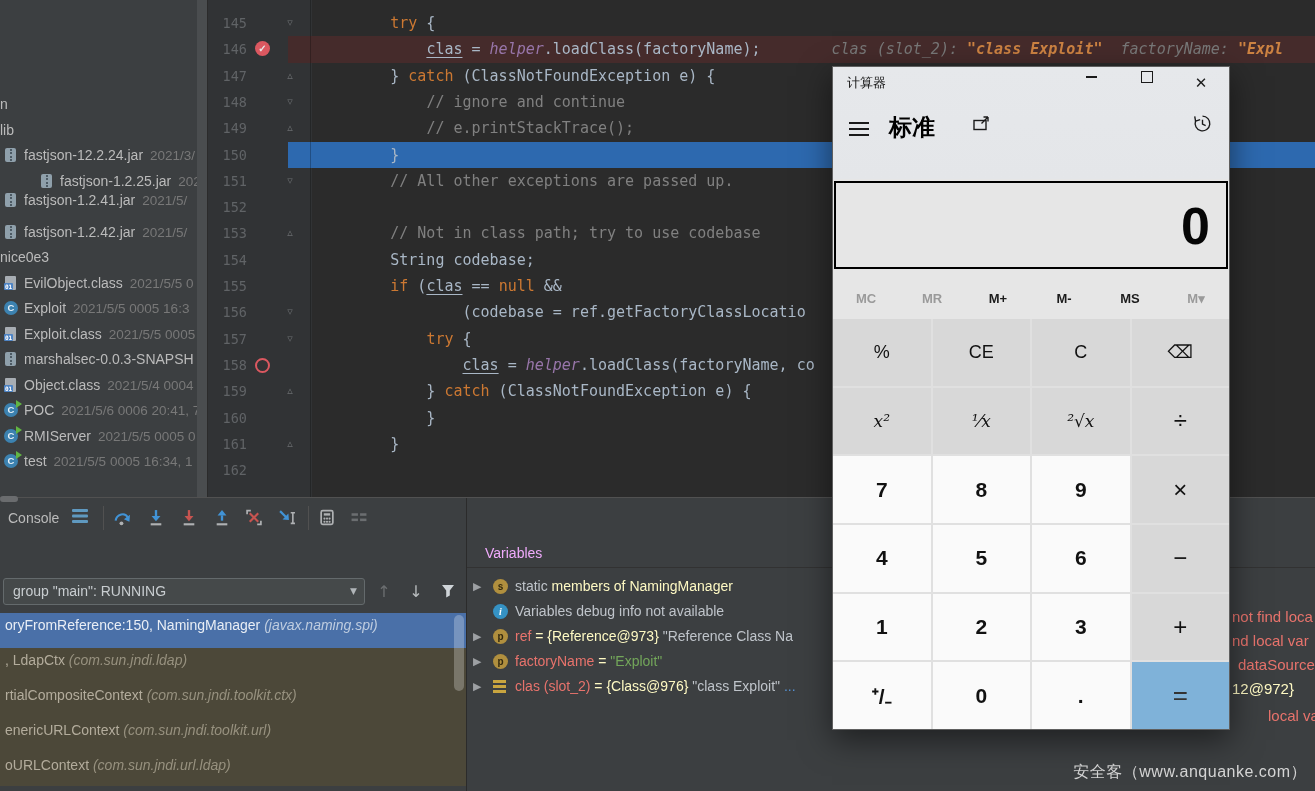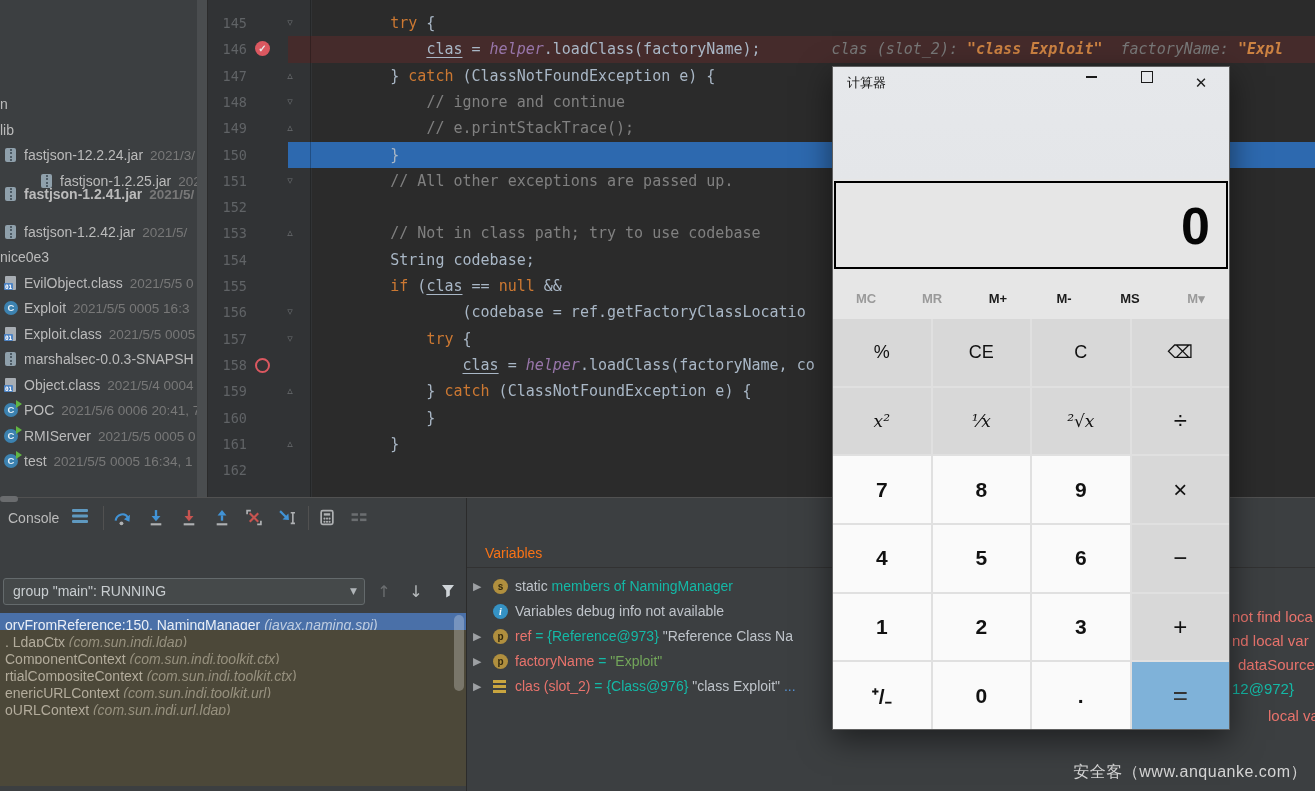--- a/index.html
+++ b/index.html
@@ -49,38 +49,38 @@
   #dbg-toolbar{position:absolute;left:0;top:0;width:100%;height:40px;}
   #console-label{position:absolute;left:8px;top:0;font:14px/40px "Liberation Sans",sans-serif;color:#bbbbbb;}
   .tbicon{position:absolute;top:11px;width:18px;height:18px;}
   .tbsep{position:absolute;top:8px;width:1px;height:24px;background:#515151;}
   #threads-dd{position:absolute;left:3px;top:80px;width:362px;height:27px;background:#45494a;
               border:1px solid #646a6c;border-radius:3px;box-sizing:border-box;}
   #threads-dd .ddtext{position:absolute;left:9px;top:0;font:14px/25px "Liberation Sans",sans-serif;color:#c8cdd0;}
   #threads-dd .ddarrow{position:absolute;right:7px;top:0;font:9px/25px "DejaVu Sans",sans-serif;color:#b0b5b8;}
   .fr-nav{position:absolute;top:80px;width:26px;height:27px;text-align:center;font:16px/27px "DejaVu Sans",sans-serif;}
   #frames-list{position:absolute;left:0;top:115px;width:466px;height:173px;background:#4c4839;overflow:hidden;}
-  .frow{height:17px;padding-left:5px;white-space:nowrap;overflow:hidden;
+  .frow{height:35px;padding-left:5px;white-space:nowrap;overflow:hidden;
         font:14px/24.7px "Liberation Sans",sans-serif;color:#b3ac9c;}
   .frow .pkg{font-style:italic;color:#97917f;}
   .frow.sel{background:#4a70a8;color:#e9eef5;}
   .frow.sel .pkg{color:#bfcde0;}
   #frames-thumb{position:absolute;left:454px;top:117px;width:10px;height:76px;background:rgba(255,255,255,.25);border-radius:5px;}
   #vars{position:absolute;left:466px;top:0;width:849px;height:294px;background:#3c3f41;border-left:1px solid #2b2b2b;box-sizing:border-box;}
   #vars-header{position:absolute;left:0;top:40px;width:100%;height:30px;border-bottom:1px solid #323232;box-sizing:border-box;}
-  #variables-title{position:absolute;left:18px;font:14px/30px "Liberation Sans",sans-serif;color:#f97316;}
+  #variables-title{position:absolute;left:18px;font:14px/30px "Liberation Sans",sans-serif;color:#f0abfc;}
   .vrow{position:absolute;left:0;width:100%;height:25px;white-space:nowrap;overflow:hidden;
         font:14px/25px "Liberation Sans",sans-serif;}
   .vrow .vexp{position:absolute;left:6px;color:#9da0a3;font-size:11px;}
   .vrow .vico{position:absolute;left:26px;top:5px;width:15px;height:15px;}
   .vrow .vtxt{position:absolute;left:48px;}
   .vico.s,.vico.p{border-radius:50%;background:#b08f3e;color:#33290f;font:bold 10px/15px "Liberation Sans",sans-serif;text-align:center;}
   .vico.i{border-radius:50%;background:#3592c4;color:#fff;font:bold italic 10px/15px "Liberation Serif",serif;text-align:center;}
   .vico.b{background:repeating-linear-gradient(#c9a53f 0 3px,transparent 3px 5px);width:13px!important;height:13px!important;margin-top:1px;}
-  .sg-w{color:#bfc4ca}.sg-g{color:#14b8a6}.sg-n{color:#e8736c}.sg-s{color:#73a65a}.sg-l{color:#5693d4}
+  .sg-w{color:#bfc4ca}.sg-g{color:#fef9c3}.sg-n{color:#e8736c}.sg-s{color:#73a65a}.sg-l{color:#5693d4}
   .frag{position:absolute;font:15px/18px "Liberation Sans",sans-serif;white-space:nowrap;z-index:5;}
   #watermark{position:absolute;right:8px;top:762px;font:16px/20px "Liberation Sans",sans-serif;color:#d5d5d5;letter-spacing:.5px;}
   
   #calc{position:absolute;left:832px;top:66px;width:398px;height:664px;background:#e6e6e6;
         border:1px solid #5f5f5f;box-sizing:border-box;z-index:50;
         box-shadow:0 10px 30px rgba(0,0,0,.5);color:#1a1a1a;}
   #calc-top{position:absolute;left:0;top:0;width:100%;height:112px;background:linear-gradient(#e6e8eb,#e4e6e9);}
   #calc-title{position:absolute;left:14px;top:0;font:13px/32px "Liberation Sans",sans-serif;color:#111;}
   .winbtn{position:absolute;top:0;width:50px;height:32px;text-align:center;}
   .winbtn .bar{display:inline-block;width:11px;height:1.5px;background:#1a1a1a;vertical-align:middle;}
@@ -170,21 +170,21 @@
         <div class="cl" style="top: 457.1px;"></div>
       </div>
   </div>
 
   <div id="tree">
     <div id="tree-items">
         <div class="titem" style="top: 92px;"><span>n</span></div>
         <div class="titem" style="top: 117.5px;"><span>lib</span></div>
         <div class="titem" style="top: 143px;"><span class="ticon"><span class="jar"></span></span><span>fastjson-12.2.24.jar</span><span class="tdate">2021/3/</span></div>
         <div class="titem" style="top: 168.5px; padding-left: 36px;"><span class="ticon"><span class="jar"></span></span><span>fastjson-1.2.25.jar</span><span class="tdate">2021/5/</span></div>
-        <div class="titem" style="top: 182px; font-weight: bold;"><span class="ticon"><span class="jar"></span></span><span>fastjson-1.2.41.jar</span><span class="tdate">2021/5/</span></div>
+        <div class="titem" style="top: 188px;"><span class="ticon"><span class="jar"></span></span><span>fastjson-1.2.41.jar</span><span class="tdate">2021/5/</span></div>
         <div class="titem" style="top: 219.5px;"><span class="ticon"><span class="jar"></span></span><span>fastjson-1.2.42.jar</span><span class="tdate">2021/5/</span></div>
         <div class="titem" style="top: 245px;"><span>nice0e3</span></div>
         <div class="titem" style="top: 270.5px;"><span class="ticon"><span class="page"></span><span class="page01">01</span></span><span>EvilObject.class</span><span class="tdate">2021/5/5 0</span></div>
         <div class="titem" style="top: 296px;"><span class="ticon"><span class="crc">C</span></span><span>Exploit</span><span class="tdate">2021/5/5 0005 16:3</span></div>
         <div class="titem" style="top: 321.5px;"><span class="ticon"><span class="page"></span><span class="page01">01</span></span><span>Exploit.class</span><span class="tdate">2021/5/5 0005</span></div>
         <div class="titem" style="top: 347px;"><span class="ticon"><span class="jar"></span></span><span>marshalsec-0.0.3-SNAPSH</span></div>
         <div class="titem" style="top: 372.5px;"><span class="ticon"><span class="page"></span><span class="page01">01</span></span><span>Object.class</span><span class="tdate">2021/5/4 0004</span></div>
         <div class="titem" style="top: 398px;"><span class="ticon"><span class="crc">C</span><span class="runarrow"></span></span><span>POC</span><span class="tdate">2021/5/6 0006 20:41, 7</span></div>
         <div class="titem" style="top: 423.5px;"><span class="ticon"><span class="crc">C</span><span class="runarrow"></span></span><span>RMIServer</span><span class="tdate">2021/5/5 0005 0</span></div>
         <div class="titem" style="top: 449px;"><span class="ticon"><span class="crc">C</span><span class="runarrow"></span></span><span>test</span><span class="tdate">2021/5/5 0005 16:34, 1</span></div>
@@ -256,21 +256,20 @@
     <span class="fr-nav" style="left:403px;color:#b8bcbe">↓</span>
     <span class="fr-nav" style="left:435px">
       <svg width="16" height="16" viewBox="0 0 16 16" style="margin-top:5px">
           <path d="M2 2 H14 L9.8 7.5 V12.5 L6.2 14.5 V7.5 Z" fill="#cfd4d8"></path>
         </svg>
     </span>
 
     <div id="frames-list">
         <div class="frow sel"><span>oryFromReference:150, NamingManager </span><span class="pkg">(javax.naming.spi)</span></div>
         <div class="frow"><span>, LdapCtx </span><span class="pkg">(com.sun.jndi.ldap)</span></div>
-        <div class="frow"><span>ComponentContext </span><span class="pkg">(com.sun.jndi.toolkit.ctx)</span></div>
         <div class="frow"><span>rtialCompositeContext </span><span class="pkg">(com.sun.jndi.toolkit.ctx)</span></div>
         <div class="frow"><span>enericURLContext </span><span class="pkg">(com.sun.jndi.toolkit.url)</span></div>
         <div class="frow"><span>oURLContext </span><span class="pkg">(com.sun.jndi.url.ldap)</span></div>
       </div>
     <div id="frames-thumb"></div>
 
     <div id="vars">
       <div id="vars-header">
         <span id="variables-title">Variables</span>
       </div>
@@ -312,20 +311,41 @@
     </div>
 
   <div id="watermark">安全客（www.anquanke.com）</div>
 
   <div id="calc">
     <div id="calc-top"></div>
     <span id="calc-title">计算器</span>
     <span class="winbtn" style="right:113px"><span class="bar"></span></span>
     <span class="winbtn" style="right:57px"><span class="box"></span></span>
     <span class="winbtn" style="right:3px"><span class="x">✕</span></span>
+    <div id="calc-nav">
+      <span id="calc-menu">
+          <div></div>
+          <div></div>
+          <div></div>
+        </span>
+      <span id="calc-mode">标准</span>
+      <span id="calc-pin">
+        <svg width="18" height="16" viewBox="0 0 18 16">
+            <rect x="1" y="4.5" width="12" height="9" fill="none" stroke="#1a1a1a" stroke-width="1.4"></rect>
+            <path d="M8.5 7.5 L15 1 M15 1 H10.5 M15 1 V5.5" stroke="#1a1a1a" stroke-width="1.4" fill="none"></path>
+          </svg>
+      </span>
+      <span id="calc-history">
+        <svg width="21" height="21" viewBox="0 0 20 20">
+            <path d="M10 3 a7 7 0 1 1 -6.6 4.6" fill="none" stroke="#1a1a1a" stroke-width="1.3"></path>
+            <path d="M2.6 3.2 L3.4 7.8 L7.8 6.4" fill="none" stroke="#1a1a1a" stroke-width="1.3"></path>
+            <path d="M10 6.5 V10.5 L13 12" fill="none" stroke="#1a1a1a" stroke-width="1.3"></path>
+          </svg>
+      </span>
+    </div>
     <div id="calc-display">0</div>
     <div id="calc-mem">
         <span class="membtn dis">MC</span>
         <span class="membtn dis">MR</span>
         <span class="membtn">M+</span>
         <span class="membtn">M-</span>
         <span class="membtn">MS</span>
         <span class="membtn dis">M▾</span>
       </div>
     <div id="calc-keys">

